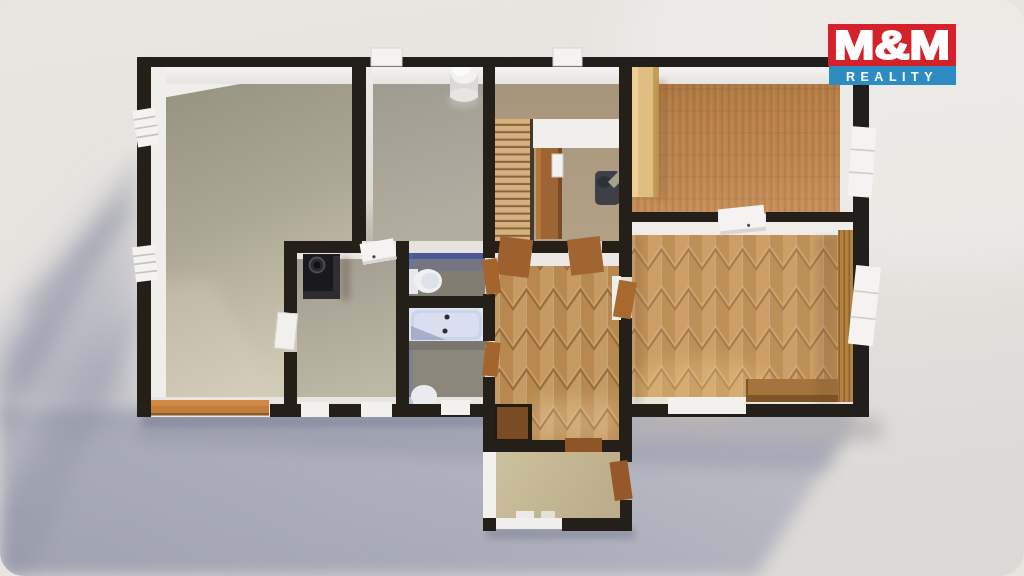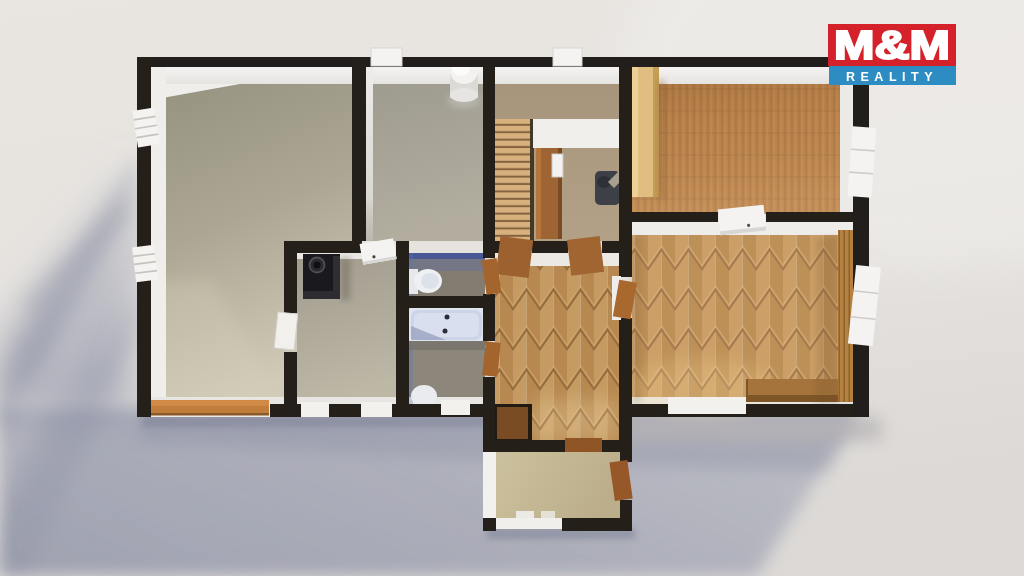--- a/index.html
+++ b/index.html
@@ -1,16 +1,16 @@
 <!DOCTYPE html>
 <html><head>
 <meta charset="utf-8">
 <style>
   html,body{margin:0;padding:0;background:#e8e5e1;}
-  #stage{position:relative;width:1024px;height:576px;overflow:hidden;font-family:"Liberation Sans",sans-serif;}
+  #stage{position:relative;width:1024px;height:576px;overflow:hidden;font-family:"Liberation Sans",sans-serif;border-radius:24px;}
   svg{display:block}
 </style>
 </head>
 <body>
 <div id="stage">
 <svg width="1024" height="576" viewBox="0 0 1024 576">
 <defs>
   <linearGradient id="bgG" x1="0" y1="0" x2="0.25" y2="1">
     <stop offset="0" stop-color="#e9e6e2"></stop>
     <stop offset="0.55" stop-color="#e6e3df"></stop>

